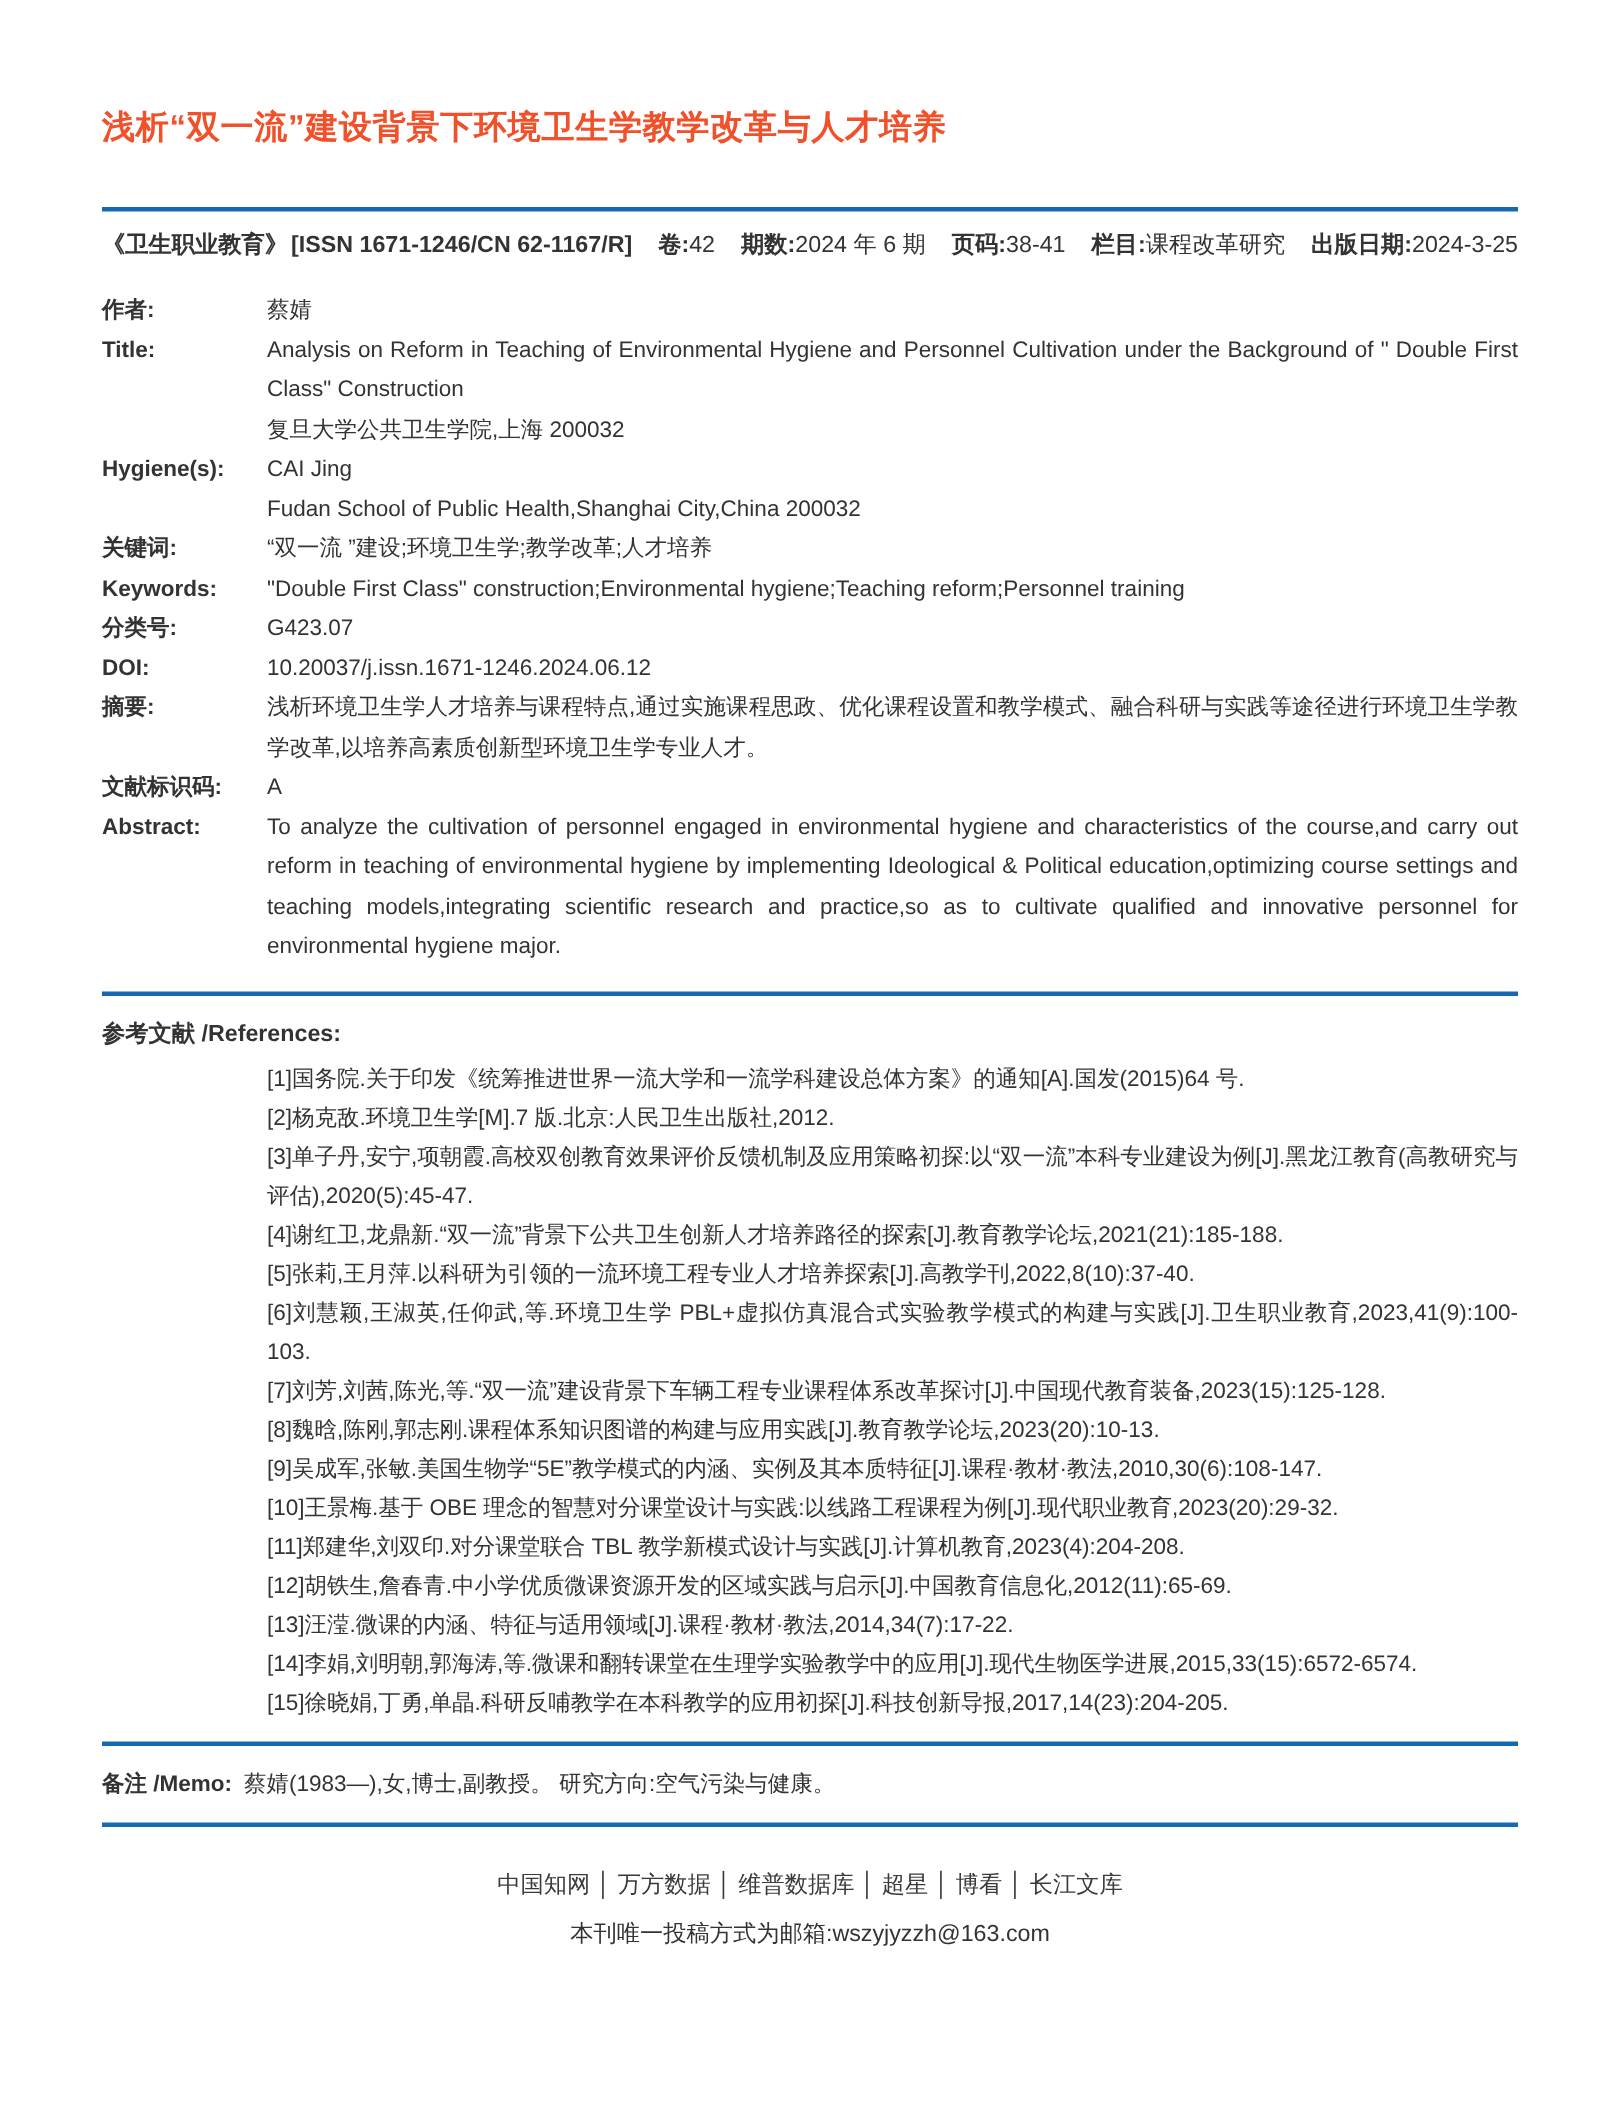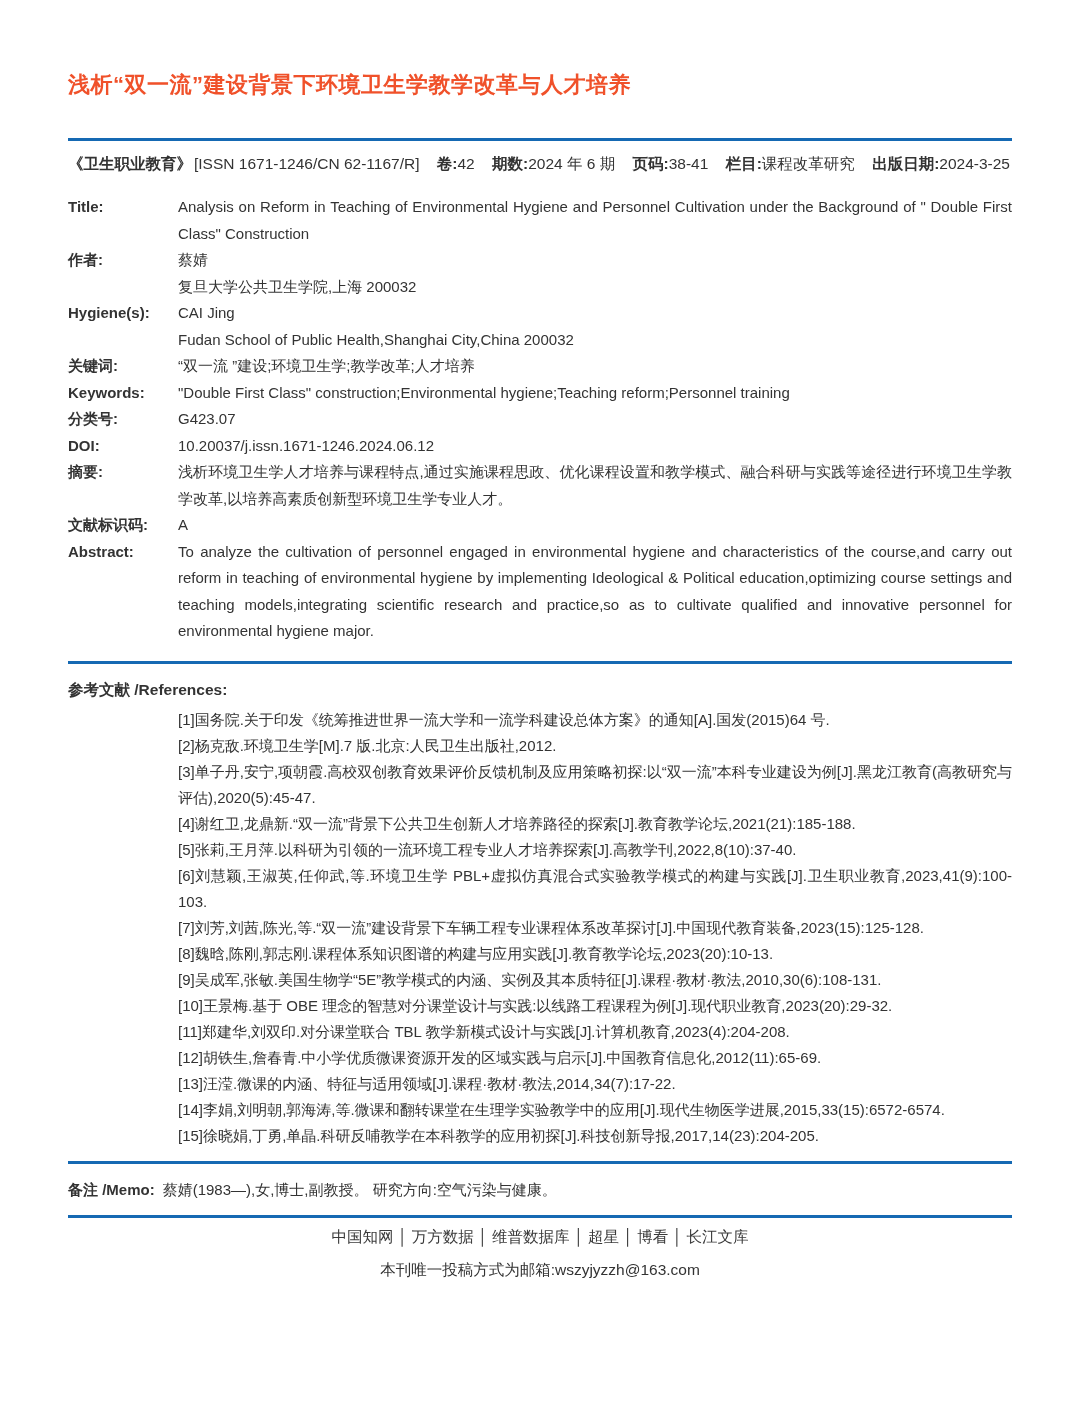--- a/index.html
+++ b/index.html
@@ -34,21 +34,21 @@
   .rule-3 { margin-top: 12px; }
   .rule-4 { margin-top: 12px; }
 
   .journal-line {
     margin-top: 13px;
     font-size: 15.5px;
     line-height: 20px;
     white-space: nowrap;
   }
   .journal-line .jname { font-weight: bold; }
-  .journal-line .jissn { font-weight: normal; margin-left: 2px; }
+  .journal-line .jissn { font-weight: bold; margin-left: 2px; }
   .journal-line .jf { margin-left: 13px; }
   .journal-line .jf .jl { font-weight: bold; }
 
   .meta { margin-top: 20px; }
   .meta-row { display: flex; }
   .meta-row .label {
     width: 110px;
     flex: 0 0 110px;
     font-weight: bold;
     font-size: 15px;
@@ -85,21 +85,21 @@
   .memo-row .memo-label { font-weight: bold; margin-right: 8px; }
 
   .footer { text-align: center; }
   .footer-heading {
     margin-top: 19px;
     font-size: 16px;
     font-weight: bold;
     color: #1569B3;
   }
   .footer-dbs {
-    margin-top: 9px;
+    margin-top: 28px;
     font-size: 15.5px;
     color: #3a3a3a;
   }
   .footer-email {
     margin-top: 12px;
     font-size: 15.5px;
     font-weight: normal;
   }
 </style>
 </head>
@@ -115,26 +115,26 @@
     <span class="jname">《卫生职业教育》</span><span class="jissn">[ISSN 1671-1246/CN 62-1167/R]</span>
     <span class="jf"><span class="jl">卷:</span><span>42</span></span>
     <span class="jf"><span class="jl">期数:</span><span>2024 年 6 期</span></span>
     <span class="jf"><span class="jl">页码:</span><span>38-41</span></span>
     <span class="jf"><span class="jl">栏目:</span><span>课程改革研究</span></span>
     <span class="jf"><span class="jl">出版日期:</span><span>2024-3-25</span></span>
   </div>
 
   <div class="meta">
     <div class="meta-row">
+      <div class="label">作者:</div>
+      <div class="value">蔡婧</div>
+    </div>
+    <div class="meta-row">
       <div class="label">Title:</div>
       <div class="value">Analysis on Reform in Teaching of Environmental Hygiene and Personnel Cultivation under the Background of " Double First Class" Construction</div>
-    </div>
-    <div class="meta-row">
-      <div class="label">作者:</div>
-      <div class="value">蔡婧</div>
     </div>
     <div class="meta-row">
       <div class="label"></div>
       <div class="value">复旦大学公共卫生学院,上海  200032</div>
     </div>
     <div class="meta-row">
       <div class="label">Hygiene(s):</div>
       <div class="value">CAI Jing</div>
     </div>
     <div class="meta-row">
@@ -177,21 +177,21 @@
 
   <div class="refs">
     <p>[1]国务院.关于印发《统筹推进世界一流大学和一流学科建设总体方案》的通知[A].国发(2015)64 号.</p>
     <p>[2]杨克敌.环境卫生学[M].7 版.北京:人民卫生出版社,2012.</p>
     <p>[3]单子丹,安宁,项朝霞.高校双创教育效果评价反馈机制及应用策略初探:以“双一流”本科专业建设为例[J].黑龙江教育(高教研究与评估),2020(5):45-47.</p>
     <p>[4]谢红卫,龙鼎新.“双一流”背景下公共卫生创新人才培养路径的探索[J].教育教学论坛,2021(21):185-188.</p>
     <p>[5]张莉,王月萍.以科研为引领的一流环境工程专业人才培养探索[J].高教学刊,2022,8(10):37-40.</p>
     <p>[6]刘慧颖,王淑英,任仰武,等.环境卫生学 PBL+虚拟仿真混合式实验教学模式的构建与实践[J].卫生职业教育,2023,41(9):100-103.</p>
     <p>[7]刘芳,刘茜,陈光,等.“双一流”建设背景下车辆工程专业课程体系改革探讨[J].中国现代教育装备,2023(15):125-128.</p>
     <p>[8]魏晗,陈刚,郭志刚.课程体系知识图谱的构建与应用实践[J].教育教学论坛,2023(20):10-13.</p>
-    <p>[9]吴成军,张敏.美国生物学“5E”教学模式的内涵、实例及其本质特征[J].课程·教材·教法,2010,30(6):108-131.</p>
+    <p>[9]吴成军,张敏.美国生物学“5E”教学模式的内涵、实例及其本质特征[J].课程·教材·教法,2010,30(6):108-147.</p>
     <p>[10]王景梅.基于 OBE 理念的智慧对分课堂设计与实践:以线路工程课程为例[J].现代职业教育,2023(20):29-32.</p>
     <p>[11]郑建华,刘双印.对分课堂联合 TBL 教学新模式设计与实践[J].计算机教育,2023(4):204-208.</p>
     <p>[12]胡铁生,詹春青.中小学优质微课资源开发的区域实践与启示[J].中国教育信息化,2012(11):65-69.</p>
     <p>[13]汪滢.微课的内涵、特征与适用领域[J].课程·教材·教法,2014,34(7):17-22.</p>
     <p>[14]李娟,刘明朝,郭海涛,等.微课和翻转课堂在生理学实验教学中的应用[J].现代生物医学进展,2015,33(15):6572-6574.</p>
     <p>[15]徐晓娟,丁勇,单晶.科研反哺教学在本科教学的应用初探[J].科技创新导报,2017,14(23):204-205.</p>
   </div>
 
   <hr class="rule rule-3">
 

